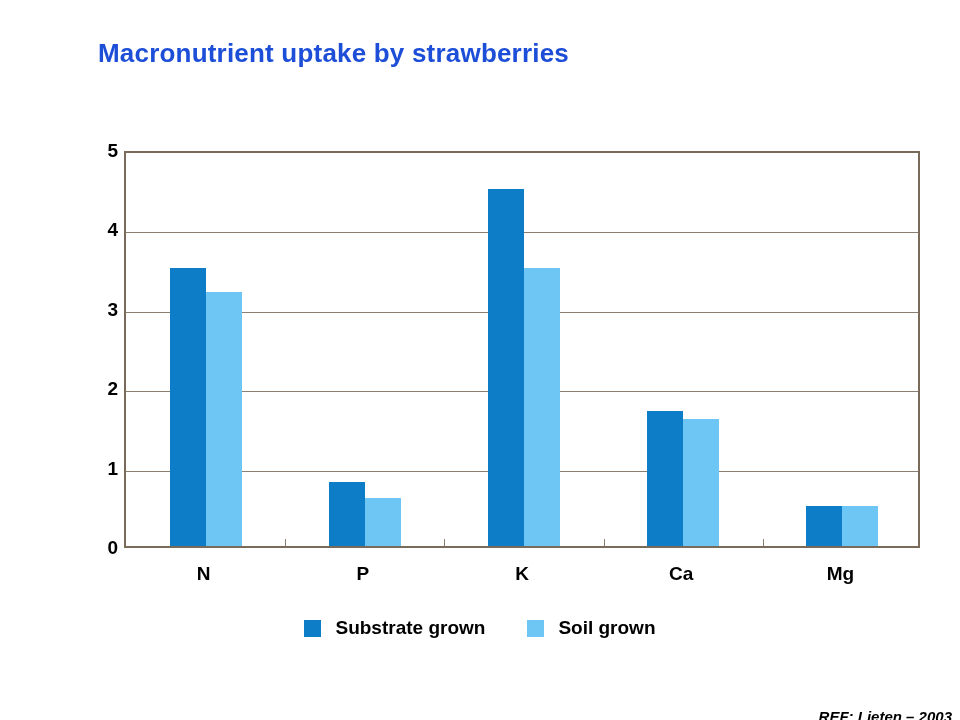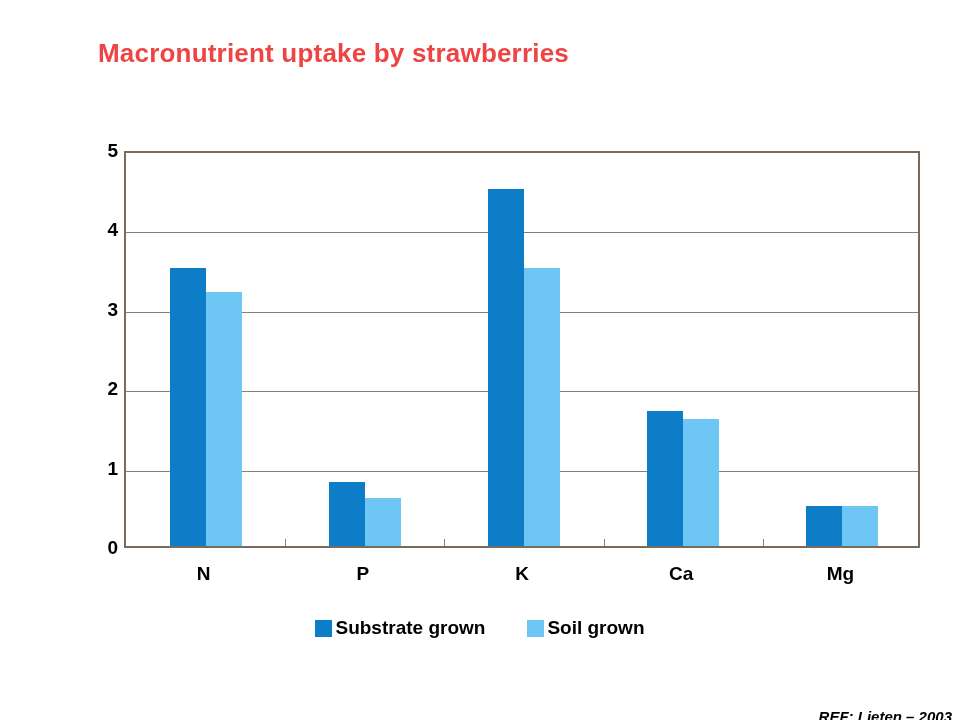--- a/index.html
+++ b/index.html
@@ -19,21 +19,21 @@
     left: 0; top: 0;
     width: 960px;
     height: 720px;
   }
   #chart-title {
     position: absolute;
     left: 98px;
     top: 38px;
     font-size: 26px;
     font-weight: bold;
-    color: #ef4444;
+    color: #1d4ed8;
     letter-spacing: 0.2px;
     white-space: nowrap;
   }
   
   #plot-area {
     position: absolute;
     left: 124px;
     top: 151px;
     width: 796px;
     height: 397px;
@@ -116,21 +116,21 @@
     top: 617px;
     width: 960px;
     display: flex;
     justify-content: center;
     align-items: center;
     gap: 42px;
   }
   .legend-entry {
     display: flex;
     align-items: center;
-    gap: 3px;
+    gap: 14px;
   }
   .legend-swatch {
     width: 17px;
     height: 17px;
     display: inline-block;
   }
   .legend-label {
     font-size: 19px;
     font-weight: bold;
     color: #000000;

